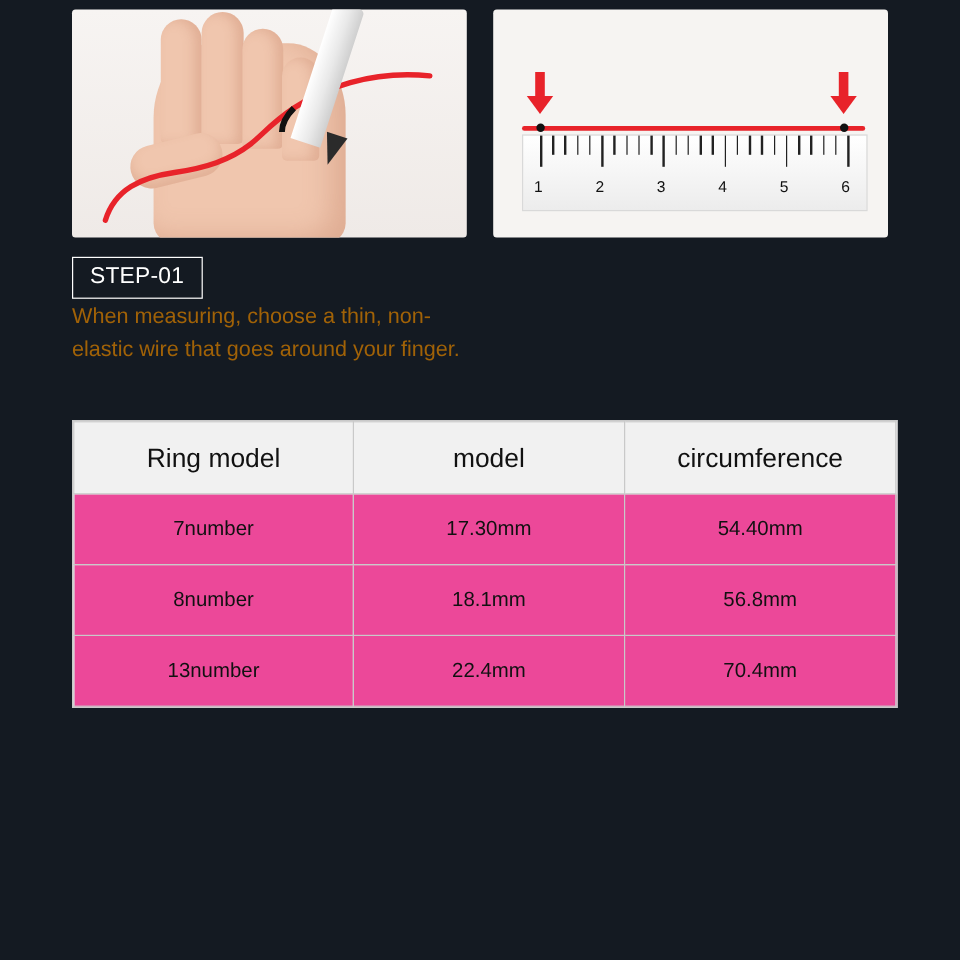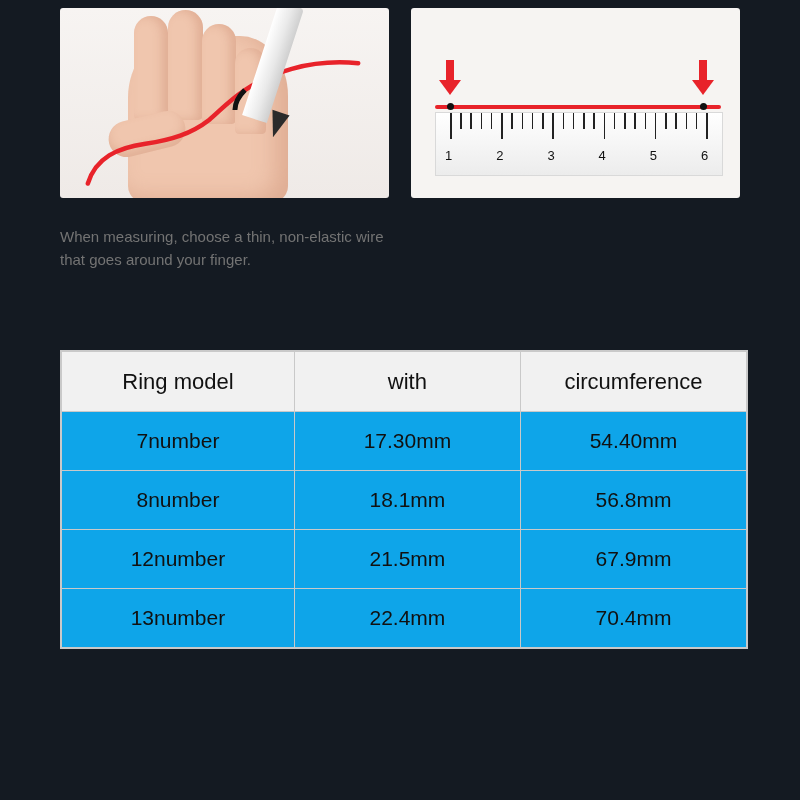--- a/index.html
+++ b/index.html
@@ -160,24 +160,24 @@
   .step-badge {
     display: inline-block;
     border: 1.6px solid #ffffff;
     color: #ffffff;
     font-size: 19px;
     padding: 5px 14px 6px 14px;
     letter-spacing: .2px;
     background: transparent;
   }
   .step-text {
-    color: #737373;
-    font-size: 15px;
+    color: #a16207;
+    font-size: 18px;
     line-height: 1.55;
-    margin-top: 11px;
+    margin-top: 1px;
   }
   .step-text.left { text-align: left; }
   .step-text.right { text-align: center; }
 
   
   .table-wrap {
     position: absolute;
     left: 60px;
     top: 350px;
     width: 688px;
@@ -198,22 +198,22 @@
     font-weight: normal;
     font-family: "Liberation Sans", sans-serif;
   }
   table.size-table th {
     background: #f1f1f1;
     font-size: 22px;
     height: 57px;
     margin-top: 24px;
   }
   table.size-table td {
-    background: #0ea5e9;
-    font-size: 21px;
+    background: #ec4899;
+    font-size: 17px;
     height: 56px;
   }
   .col-model { width: 34%; }
   .col-bore  { width: 33%; }
   .col-circ  { width: 33%; }
 </style>
 </head>
 <body>
 
 <div class="page">
@@ -282,57 +282,53 @@
           <div class="ruler-num" style="left: 187.6px; top: 140px;">4</div>
           <div class="ruler-num" style="left: 238.8px; top: 140px;">5</div>
           <div class="ruler-num" style="left: 290px; top: 140px;">6</div>
         </div>
     </div>
 
   </div>
 
   <div class="steps">
     <div class="step-col">
+      <div class="step-badge">STEP-01</div>
       <div class="step-text left">When measuring, choose a thin, non-elastic wire that goes around your finger.</div>
     </div>
     <div class="step-col">
     </div>
   </div>
 
   <div class="table-wrap">
     <table class="size-table">
       <colgroup>
         <col class="col-model">
           <col class="col-bore">
           <col class="col-circ">
       </colgroup>
       <thead>
         <tr>
           <th>Ring model</th>
-          <th>with</th>
+          <th>model</th>
           <th>circumference</th>
         </tr>
       </thead>
       <tbody id="table-body">
           <tr>
             <td>7number</td>
             <td>17.30mm</td>
             <td>54.40mm</td>
           </tr>
           <tr>
             <td>8number</td>
             <td>18.1mm</td>
             <td>56.8mm</td>
           </tr>
           <tr>
-            <td>12number</td>
-            <td>21.5mm</td>
-            <td>67.9mm</td>
-          </tr>
-          <tr>
             <td>13number</td>
             <td>22.4mm</td>
             <td>70.4mm</td>
           </tr>
         </tbody>
     </table>
   </div>
 
 </div>
 

